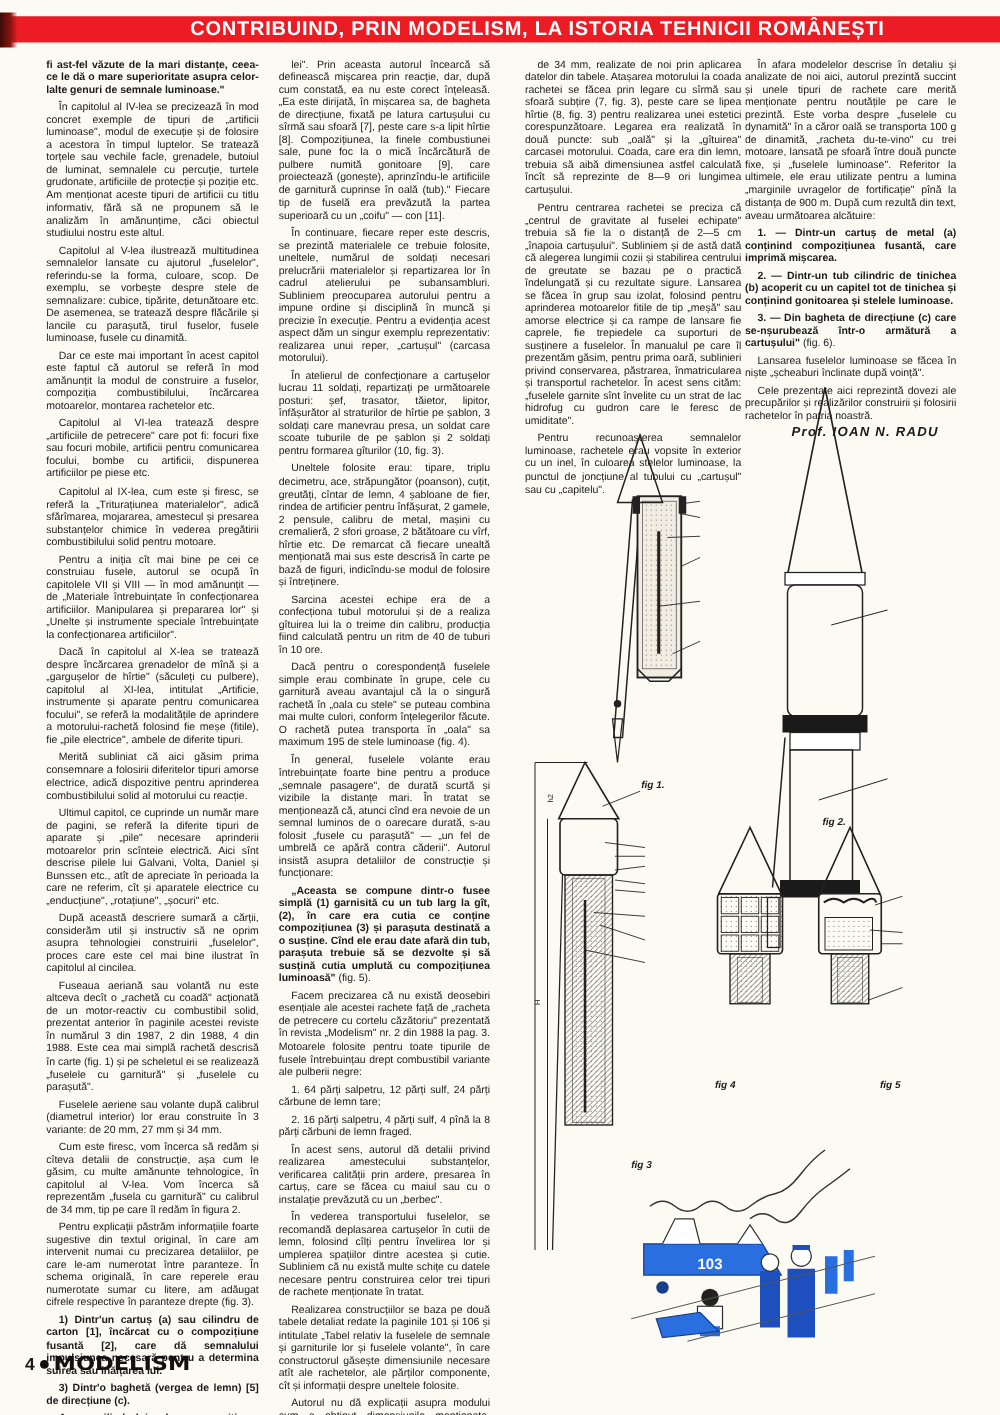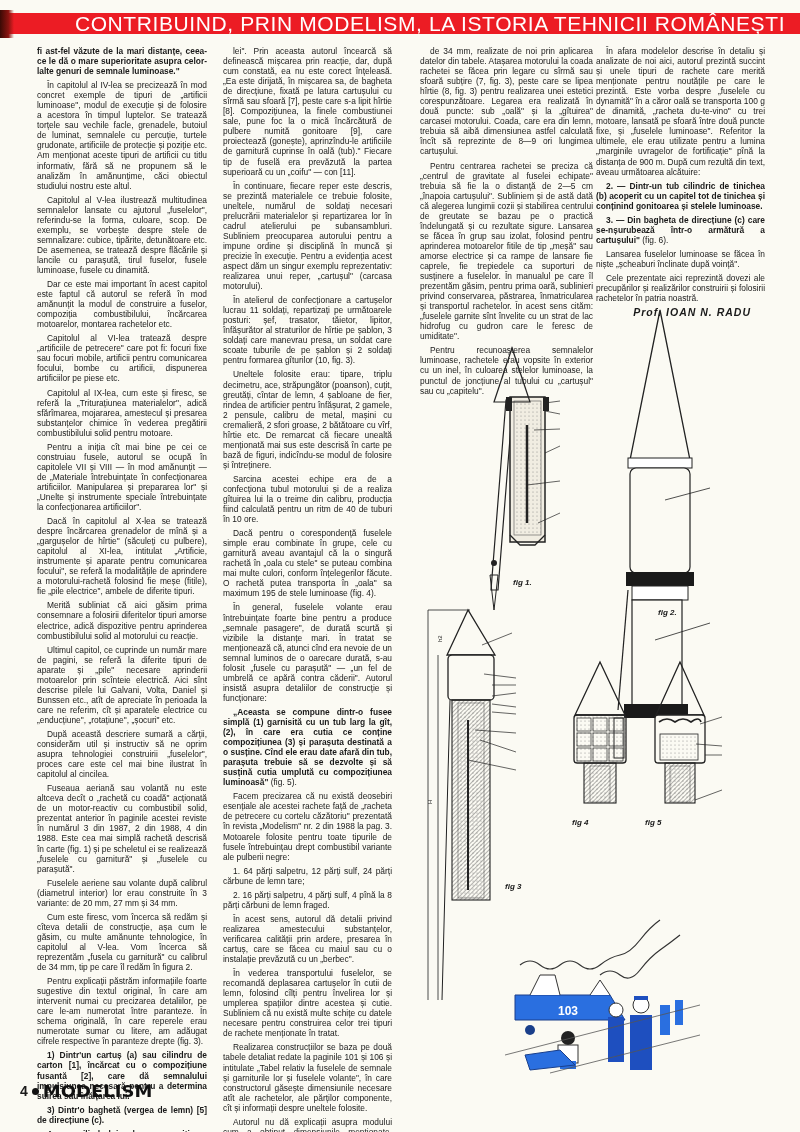--- a/index.html
+++ b/index.html
@@ -1,29 +1,29 @@
 <!DOCTYPE html>
 <html><head>
 <meta charset="utf-8">
 <style>
   html,body{margin:0;padding:0;}
   body{width:800px;height:1132px;background:#fbfaf3;position:relative;overflow:hidden;font-family:"Liberation Sans",sans-serif;color:#1a1a1a;}
   .banner{position:absolute;left:0;top:13px;width:800px;height:21px;background:#ec1c24;}
   .banner-edge{position:absolute;left:0;top:10px;width:14px;height:28px;background:linear-gradient(90deg,#3a0a05,#8a1410 60%,transparent);}
-  .banner-title{position:absolute;left:60px;top:13px;width:740px;height:21px;line-height:21px;text-align:center;color:#fff;font-weight:normal;font-size:21px;letter-spacing:0.6px;font-family:"Liberation Sans",sans-serif;}
+  .banner-title{position:absolute;left:60px;top:13px;width:740px;height:21px;line-height:21px;text-align:center;color:#fff;font-weight:bold;font-size:16px;letter-spacing:0.6px;font-family:"Liberation Sans",sans-serif;}
   .col{position:absolute;font-size:8.4px;line-height:10.05px;text-align:justify;}
   .col p{margin:4px;text-indent:10px;}
   .col b{font-weight:bold;}
   .c1{left:33px;top:42px;width:178px;}
   .c2{left:219px;top:42px;width:177px;}
   .c3{left:416px;top:42px;width:181px;}
   .c4{left:592px;top:42px;width:177px;}
   .sig{text-align:right;font-weight:bold;font-style:italic;font-size:10.5px;margin-top:14px;padding-right:14px;text-indent:0 !important;letter-spacing:1px;}
   .fig{position:absolute;}
-  .figlabel{position:absolute;font-size:8px;font-weight:bold;font-style:italic;}
+  .figlabel{position:absolute;font-size:8px;font-weight:bold;font-style:italic;margin-top:45px;}
   .footer{position:absolute;left:20px;top:1080px;height:22px;display:flex;align-items:center;gap:4px;}
   .footer-num{font-weight:bold;font-size:14px;}
   .footer-dot{width:7px;height:7px;background:#111;border-radius:50%;}
   .footer-logo{font-weight:900;font-size:18px;letter-spacing:0px;color:#111;font-family:"DejaVu Sans",sans-serif;transform:scaleY(0.85);}
 </style>
 </head>
 <body>
 
 <div class="banner"></div>
 <div class="banner-edge"></div>
@@ -70,20 +70,21 @@
   </div>
 
 <div class="col c3" id="col2">
     <p><span>de 34 mm, realizate de noi prin aplicarea datelor din tabele. Atașarea motorului la coada rachetei se făcea prin legare cu sîrmă sau sfoară subțire (7, fig. 3), peste care se lipea hîrtie (8, fig. 3) pentru realizarea unei estetici corespunzătoare. Legarea era realizată în două puncte: sub „oală" și la „gîtuirea" carcasei motorului. Coada, care era din lemn, trebuia să aibă dimensiunea astfel calculată încît să reprezinte de 8—9 ori lungimea cartușului.</span></p>
     <p><span>Pentru centrarea rachetei se preciza că „centrul de gravitate al fuselei echipate" trebuia să fie la o distanță de 2—5 cm „înapoia cartușului". Subliniem și de astă dată că alegerea lungimii cozii și stabilirea centrului de greutate se bazau pe o practică îndelungată și cu rezultate sigure. Lansarea se făcea în grup sau izolat, folosind pentru aprinderea motoarelor fitile de tip „meșă" sau amorse electrice și ca rampe de lansare fie caprele, fie trepiedele ca suporturi de susținere a fuselelor. În manualul pe care îl prezentăm găsim, pentru prima oară, sublinieri privind conservarea, păstrarea, înmatricularea și transportul rachetelor. În acest sens cităm: „fuselele garnite sînt învelite cu un strat de lac hidrofug cu gudron care le feresc de umiditate".</span></p>
     <p><span>Pentru recunoașterea semnalelor luminoase, rachetele erau vopsite în exterior cu un inel, în culoarea stelelor luminoase, la punctul de joncțiune al tubului cu „cartușul" sau cu „capitelu".</span></p>
   </div>
 
 <div class="col c4" id="col3">
     <p><span>În afara modelelor descrise în detaliu și analizate de noi aici, autorul prezintă succint și unele tipuri de rachete care merită menționate pentru noutățile pe care le prezintă. Este vorba despre „fuselele cu dynamită" în a căror oală se transporta 100 g de dinamită, „racheta du-te-vino" cu trei motoare, lansată pe sfoară între două puncte fixe, și „fuselele luminoase". Referitor la ultimele, ele erau utilizate pentru a lumina „marginile uvragelor de fortificație" pînă la distanța de 900 m. După cum rezultă din text, aveau următoarea alcătuire:</span></p>
+    <p><b>1. — Dintr-un cartuș de metal (a) conținind compozițiunea fusantă, care imprimă mișcarea.</b></p>
     <p><b>2. — Dintr-un tub cilindric de tinichea (b) acoperit cu un capitel tot de tinichea și conținind gonitoarea și stelele luminoase.</b></p>
     <p><b>3. — Din bagheta de direcțiune (c) care se-nșurubează într-o armătură a cartușului"</b><span> (fig. 6).</span></p>
     <p><span>Lansarea fuselelor luminoase se făcea în niște „șcheaburi înclinate după voință".</span></p>
     <p><span>Cele prezentate aici reprezintă dovezi ale precupărilor și realizărilor construirii și folosirii rachetelor în patria noastră.</span></p>
     <p class="sig">Prof. IOAN N. RADU</p>
   </div>
 
 <svg class="fig" style="left:488px;top:395px;" width="80" height="220" viewBox="0 0 80 220">
   <polygon points="18,5 25,5 10,195 3,195" fill="none" stroke="#222" stroke-width="1.2"></polygon>
   <rect x="22" y="2" width="35" height="145" fill="#f1ede2" stroke="#222" stroke-width="1.5"></rect>
@@ -182,21 +183,21 @@
   <rect x="10" y="74" width="38" height="26" fill="url(#dots)" stroke="#222" stroke-width="0.8"></rect>
   <rect x="15" y="103" width="30" height="40" fill="url(#hatch)" stroke="#222" stroke-width="1.1"></rect>
   <rect x="20" y="106" width="20" height="36" fill="url(#dots)" stroke="#444" stroke-width="0.5"></rect>
   <g stroke="#222" stroke-width="0.7">
     <line x1="50" y1="64" x2="72" y2="57"></line>
       <line x1="46" y1="84" x2="72" y2="86"></line>
     <line x1="55" y1="95" x2="72" y2="95"></line>
       <line x1="45" y1="140" x2="72" y2="130"></line>
   </g>
 </svg>
-<div class="figlabel" style="left:645px;top:818px;">fig 5</div>
+<div class="figlabel" style="left:704px;top:818px;">fig 5</div>
 
 <svg class="fig" style="left:480px;top:346px;" width="80" height="60" viewBox="0 0 80 60">
   <polygon points="32,2 14,56 50,56" fill="none" stroke="#222" stroke-width="1.2"></polygon>
 </svg>
 
 <svg class="fig" style="left:500px;top:855px;" width="200" height="220" viewBox="0 0 200 220">
   <path d="M20,110 q10,-8 20,0 t20,0 t20,0 t20,0 t20,-10 t20,-15 t20,-20" fill="none" stroke="#333" stroke-width="1.2"></path>
   <path d="M100,120 q10,-8 20,0 t20,-5 t20,-20 t20,-15" fill="none" stroke="#333" stroke-width="1.2"></path>
   <path d="M15,140 L110,140 L125,165 L15,165 Z" fill="#2a6fe0" stroke="#1a3f8a" stroke-width="1"></path>
   <path d="M30,140 L40,120 L55,120 L60,140" fill="#fff" stroke="#333" stroke-width="1"></path>

